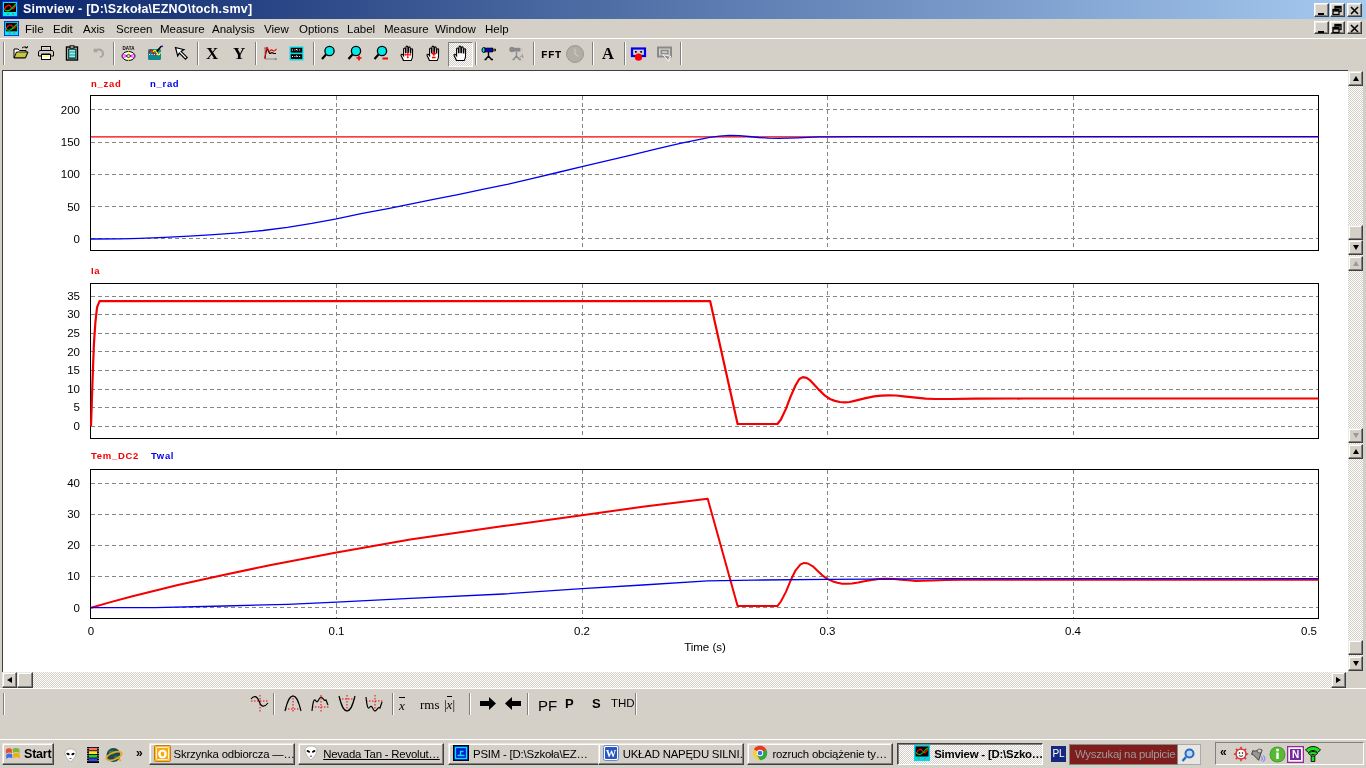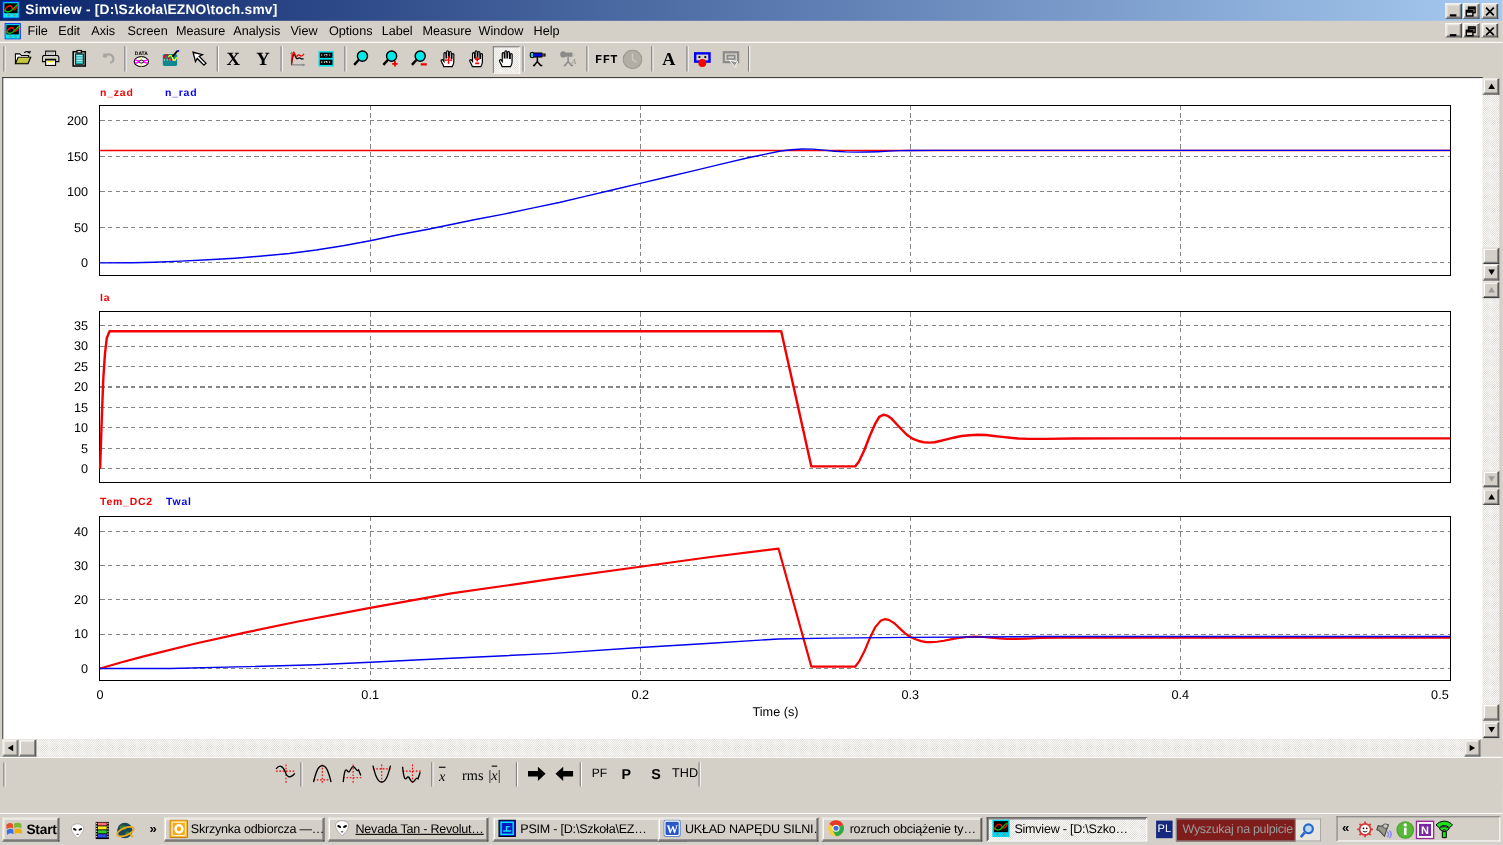--- a/index.html
+++ b/index.html
@@ -356,21 +356,21 @@
 <span class="abs" style="left:420px;top:8px;font-family:'Liberation Serif';font-size:13px">rms</span>
 <span class="abs" style="left:444px;top:8px;font-family:'Liberation Serif';font-size:13px">|<span style="border-top:1px solid #000;font-style:italic">x</span>|</span>
       <div class="sep" style="left:469px"></div>
       <svg class="abs" style="left:478px;top:4px" width="20" height="22" viewBox="0 0 20 22">
         <path d="M2 8 h9 v-4 l7 6.5 l-7 6.5 v-4 h-9 Z" fill="#000"></path>
       </svg>
       <svg class="abs" style="left:503px;top:4px" width="20" height="22" viewBox="0 0 20 22">
         <path d="M18 8 h-9 v-4 l-7 6.5 l7 6.5 v-4 h9 Z" fill="#000"></path>
       </svg>
       <div class="sep" style="left:527px"></div>
-      <span class="abs" style="left:538px;top:8px;font-size:11px">PF</span>
+      <span class="abs" style="left:538px;top:8px;font-size:15px">PF</span>
       <span class="abs" style="left:565px;top:7px;font-size:13px;font-weight:bold">P</span>
       <span class="abs" style="left:592px;top:7px;font-size:13px;font-weight:bold">S</span>
       <span class="abs" style="left:611px;top:8px;font-size:11.5px">THD</span>
       <div class="sep" style="left:635px"></div>
     </div>
 <div id="taskbar">
       <div class="task" style="left:2px;width:52px;font-weight:bold;font-size:12.5px;letter-spacing:-0.2px">
 <svg class="ic" width="16" height="15" viewBox="0 0 16 15" style="margin-left:2px">
 <g transform="rotate(-4 8 7)">
             <path d="M1 3.2 C3 1.6,5 1.6,7 2.9 L7 7.1 C5 5.8,3 5.8,1 7.4 Z" fill="#e8502c"></path>
@@ -448,21 +448,21 @@
           <svg class="abs" style="left:0px;top:0px" width="16" height="16" viewBox="0 0 16 16">
 <circle cx="8" cy="8" r="7.2" fill="#f8d038"></circle>
 <path d="M8 8 L1.8 4.2 A7.2 7.2 0 0 1 14.6 5 Z" fill="#e83828"></path>
 <path d="M8 8 L14.6 5 A7.2 7.2 0 0 1 8 15.2 L5 10 Z" fill="#30a848"></path>
 <circle cx="8" cy="8" r="3.2" fill="#fff"></circle>
             <circle cx="8" cy="8" r="2.3" fill="#3870e0"></circle>
 </svg>
         </span>
         <span>rozruch obciążenie ty…</span>
       </div>
-      <div class="task" style="left:897.2px;width:146px;border-color:#404040 #fff #fff #404040;box-shadow:inset 1px 1px 0 #808080;font-weight:normal;background-image:linear-gradient(45deg,#d4d0c8 25%,transparent 25%,transparent 75%,#d4d0c8 75%),linear-gradient(45deg,#d4d0c8 25%,#fff 25%,#fff 75%,#d4d0c8 75%);background-size:2px 2px;background-position:0 0,1px 1px;">
+      <div class="task" style="left:897.2px;width:146px;border-color:#404040 #fff #fff #404040;box-shadow:inset 1px 1px 0 #808080;font-weight:bold;background-image:linear-gradient(45deg,#d4d0c8 25%,transparent 25%,transparent 75%,#d4d0c8 75%),linear-gradient(45deg,#d4d0c8 25%,#fff 25%,#fff 75%,#d4d0c8 75%);background-size:2px 2px;background-position:0 0,1px 1px;padding-left:12px;">
         <span class="ic" style="position:relative;width:17px;height:17px">
           <svg class="abs" style="left:0px;top:0px" width="16" height="16" viewBox="0 0 16 16">
 <rect x="0" y="0" width="16" height="16" fill="#00d8f0"></rect>
 <rect x="1.5" y="1.5" width="13" height="10" fill="#000"></rect>
 <path d="M2 9 C4 4,7 3,8.5 6 C10 9,12 8,14 4" stroke="#f00" stroke-width="1.3" fill="none"></path>
 <path d="M2 7.5 C4 10.5,7 10,9 7.5 C11 5,13 3.5,14 3" stroke="#0c0" stroke-width="1.1" fill="none"></path>
 <path d="M4 13.5 h2 M5 12.5 v2 M10 13.5 h2 M11 12.5 v2" stroke="#888" stroke-width="1"></path>
 </svg>
         </span>
         <span>Simview - [D:\Szko…</span>

